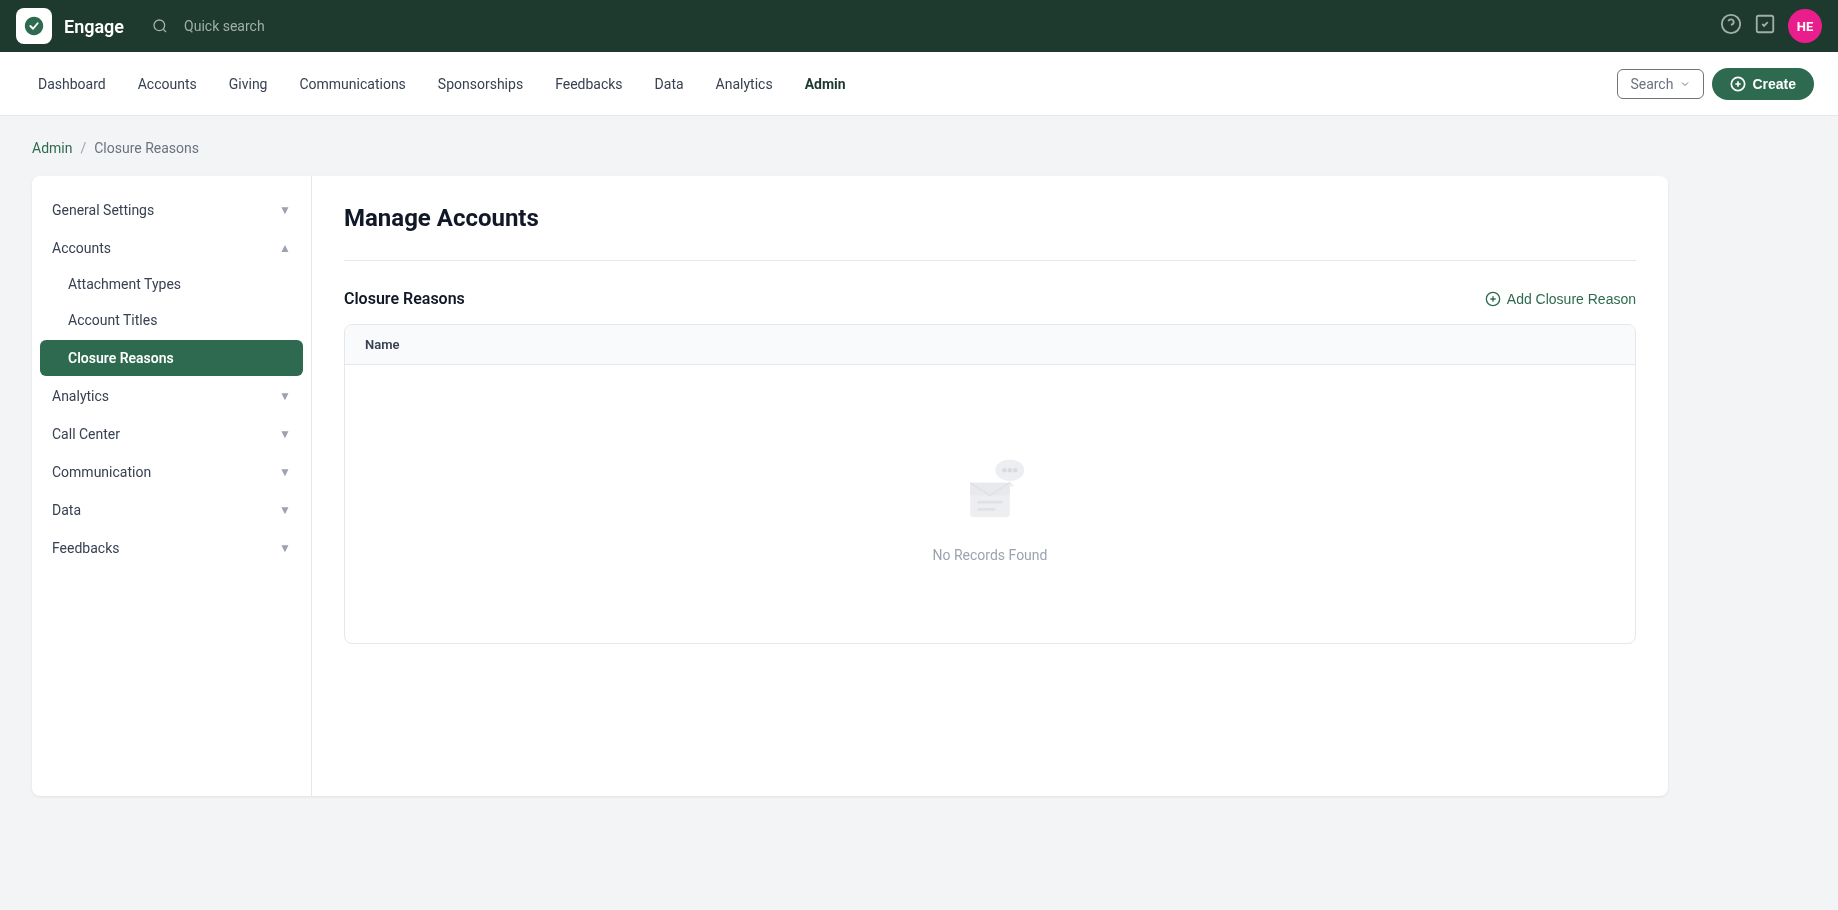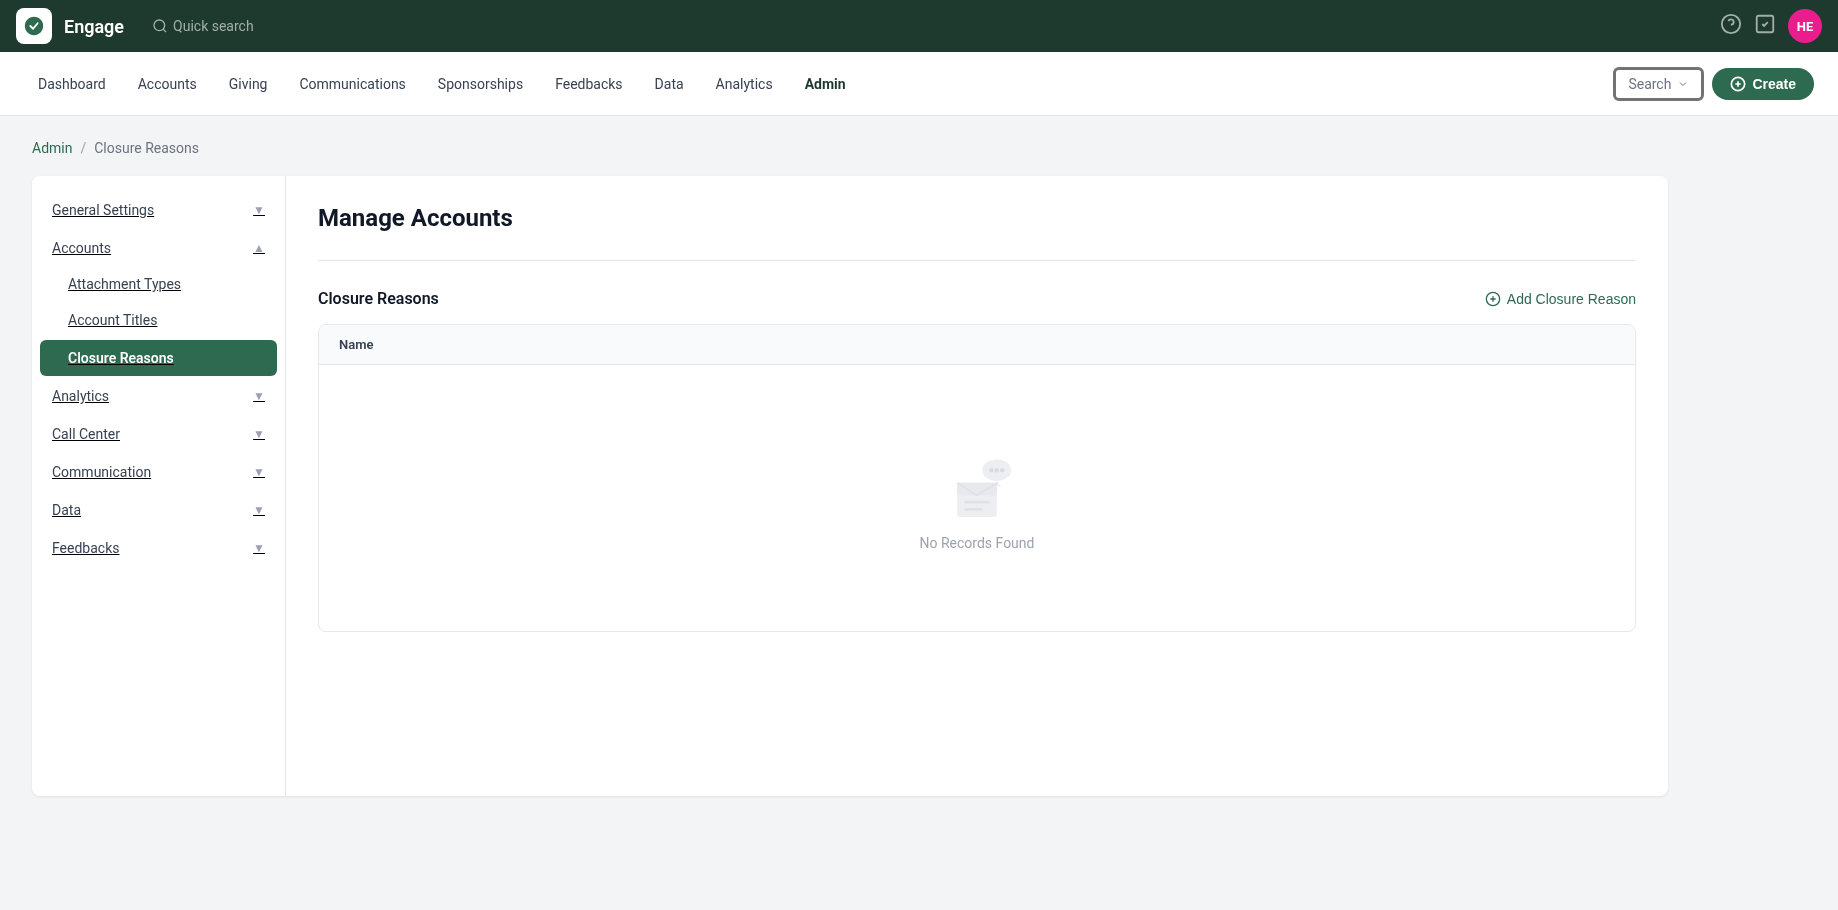--- a/index.html
+++ b/index.html
@@ -22,21 +22,21 @@
       display: flex; align-items: center; justify-content: center;
     }
     .top-bar-logo svg { width: 22px; height: 22px; }
     .top-bar-title {
       color: white;
       font-size: 18px;
       font-weight: 600;
       margin-right: 16px;
     }
     .top-bar-search {
-      display: flex; align-items: center; gap: 5px;
+      display: flex; align-items: center; gap: 16px;
       color: #a0b0a8;
       font-size: 14px;
       cursor: pointer;
     }
     .top-bar-search svg { width: 16px; height: 16px; }
     .top-bar-right {
       margin-left: auto;
       display: flex; align-items: center; gap: 12px;
     }
     .top-bar-icon {
@@ -79,21 +79,21 @@
     }
     .nav-right {
       margin-left: auto;
       display: flex; align-items: center; gap: 8px;
     }
     .nav-search {
       display: flex; align-items: center; gap: 6px;
       color: #6b7280;
       font-size: 14px;
       padding: 6px 12px;
-      border: 3px solid #737373;
+      border: 1px solid #737373;
       border-radius: 6px;
       cursor: pointer;
     }
     .create-btn {
       background: #2d6a4f;
       color: white;
       border: none;
       border-radius: 20px;
       padding: 8px 18px;
       font-size: 14px;
@@ -121,25 +121,24 @@
       display: flex;
       gap: 0;
       background: white;
       border-radius: 8px;
       box-shadow: 0 1px 3px rgba(0,0,0,0.08);
       min-height: 620px;
     }
 
     
     .sidebar {
-      width: 254px;
+      width: 280px;
       flex-shrink: 0;
       border-right: 1px solid #e5e7eb;
       padding: 16px 0;
-      text-decoration: underline;
     }
     .sidebar-group {
       margin-bottom: 2px;
     }
     .sidebar-group-header {
       display: flex; align-items: center; justify-content: space-between;
       padding: 10px 20px;
       font-size: 14px;
       color: #374151;
       cursor: pointer;
@@ -210,21 +209,21 @@
       border-bottom: 1px solid #e5e7eb;
     }
 
     
     .empty-state {
       display: flex;
       flex-direction: column;
       align-items: center;
       justify-content: center;
       padding: 80px 20px;
-      gap: 0;
+      gap: 12px;
     }
     .empty-icon {
       width: 90px;
       height: 90px;
       opacity: 0.4;
     }
     .empty-text {
       font-size: 14px;
       color: #9ca3af;
     }

